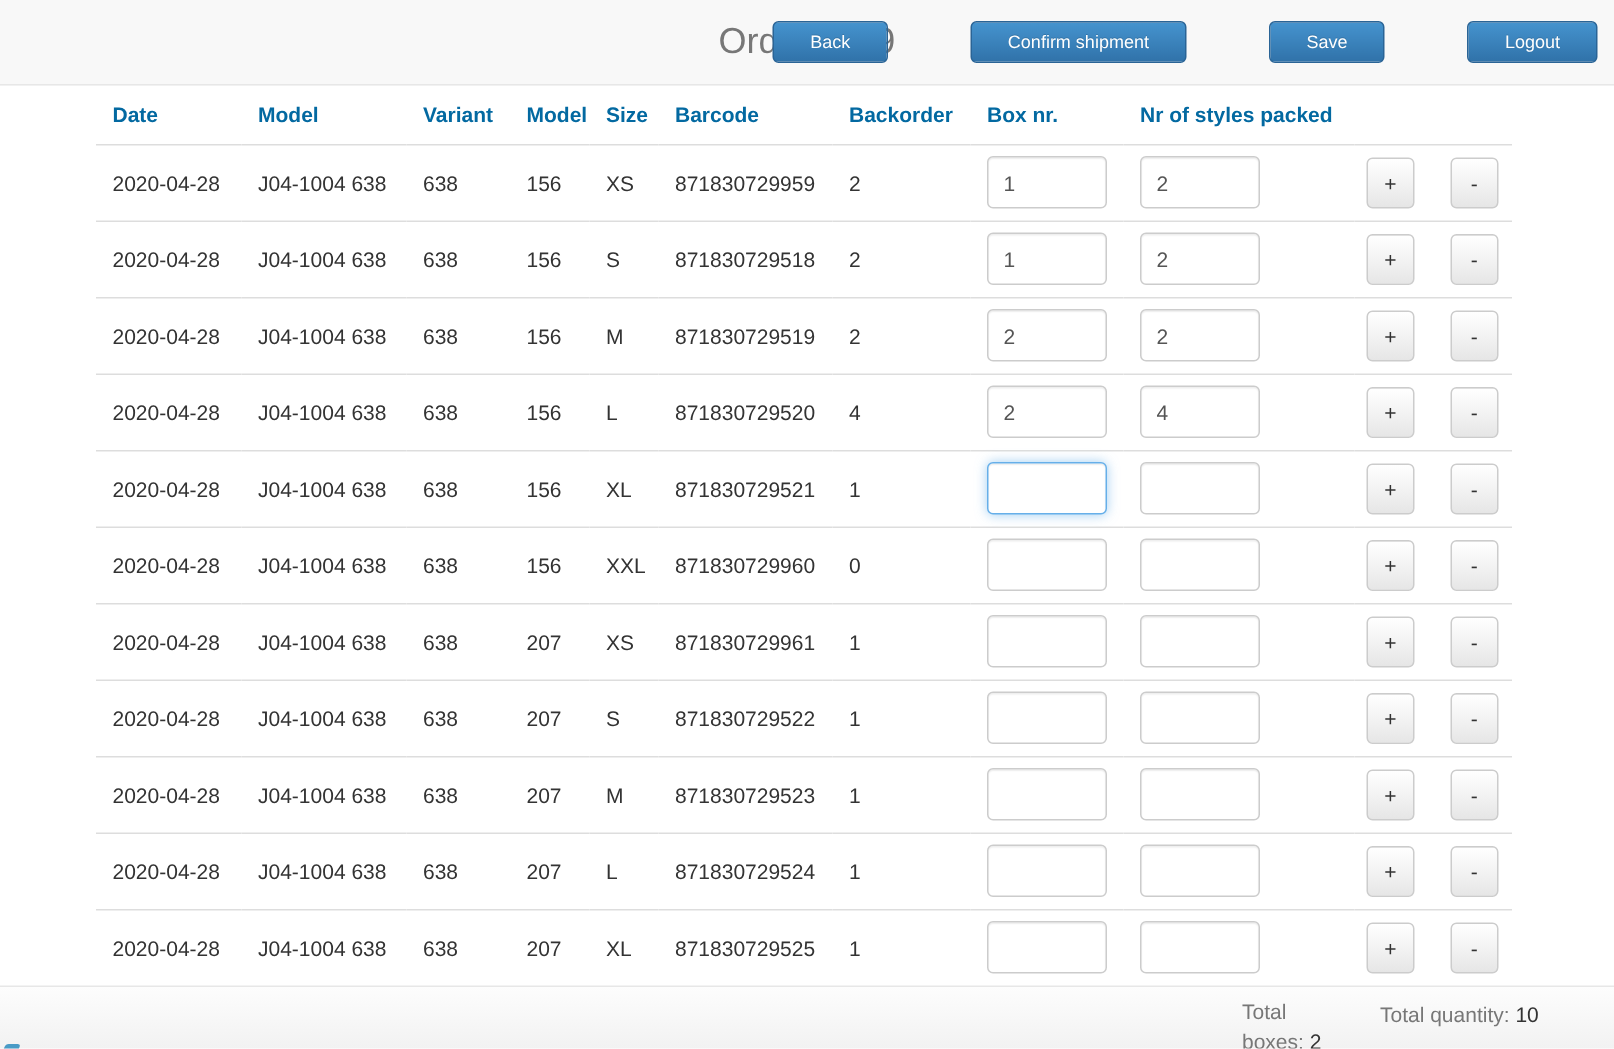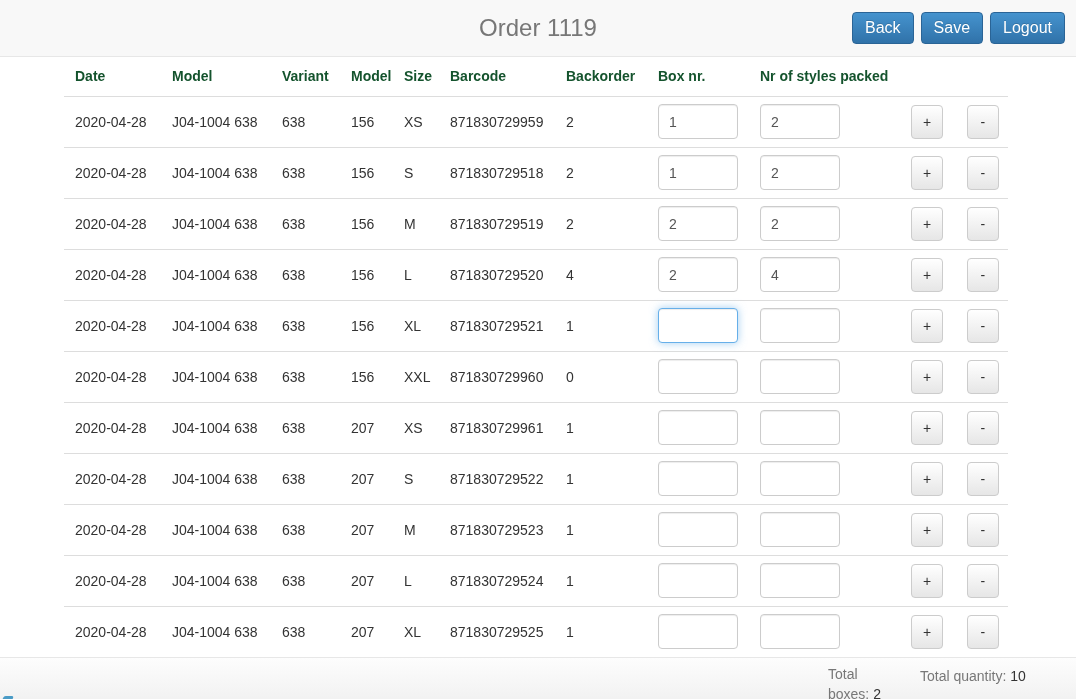--- a/index.html
+++ b/index.html
@@ -9,29 +9,29 @@
   
   .app-header { position: relative; height: 57px; background: #f8f8f8;
     border-bottom: 1px solid #e7e7e7; display: flex; align-items: center; }
   .brand { display: flex; align-items: center; padding-left: 14px; }
   .logo { display: flex; align-items: center; height: 40px; padding: 0 14px 0 10px; background:#fff; }
   .stripe { width: 15px; height: 38px; border-radius: 4px; transform: skewX(-22deg); margin-right: 4px; }
   .app-title { font-size: 20px; color: #8a8a8a; margin-left: 6px; }
   .order-title { position: absolute; left: 0; right: 0; text-align: center;
     font-size: 24px; color: #777; pointer-events: none; }
   .header-buttons { margin-left: auto; display: flex; gap: 7px; padding-right: 11px; position: relative; }
-  .btn-primary { display: inline-block; padding: 6px 12px; font-size: 16px; color: #fff;
+  .btn-primary { display: inline-block; padding: 6px 24px; font-size: 12px; color: #fff;
     background: linear-gradient(to bottom, #4593ce 0%, #3072a9 100%);
     border: 1px solid #2a6496; border-radius: 4px; cursor: pointer;
-    text-shadow: 0 -1px 0 rgba(0,0,0,.15); }
+    text-shadow: 0 -1px 0 rgba(0,0,0,.15); margin-left: 48px; }
 
   
   .table-wrap { margin: 0 68px 0 64px; }
   table { width: 944px; border-collapse: collapse; table-layout: fixed; }
-  th { text-align: left; font-weight: bold; font-size: 14px; color: #14532d;
+  th { text-align: left; font-weight: bold; font-size: 14px; color: #0369a1;
     height: 39px; padding: 8px 8px 8px 11px; vertical-align: middle;
     border-bottom: 1px solid #ddd; }
   col.c-date { width: 97px; } col.c-model { width: 110px; } col.c-variant { width: 69px; }
   col.c-color { width: 53px; } col.c-size { width: 46px; } col.c-barcode { width: 116px; }
   col.c-backorder { width: 92px; } col.c-boxnr { width: 102px; } col.c-packed { width: 154px; }
   col.c-actions { width: 105px; }
   td { height: 51px; padding: 4px 8px 4px 11px; vertical-align: middle;
     border-top: 1px solid #ddd; font-size: 14px; color: #333; }
   tbody tr:first-child td { border-top: none; }
 
@@ -58,20 +58,21 @@
   .footer-logo-partial { position: absolute; left: 2px; bottom: -3px; width: 10px; height: 9px;
     background: #4a9bc6; border-radius: 2px; transform: skewX(-22deg); }
 </style>
 </head>
 <body>
 
 <header class="app-header">
   <div class="order-title">Order 1119</div>
   <div class="header-buttons">
     <button class="btn-primary">Back</button>
+    <button class="btn-primary">Confirm shipment</button>
     <button class="btn-primary">Save</button>
     <button class="btn-primary">Logout</button>
   </div>
 </header>
 
 <div class="table-wrap">
   <table>
     <colgroup>
       <col class="c-date">
         <col class="c-model">

